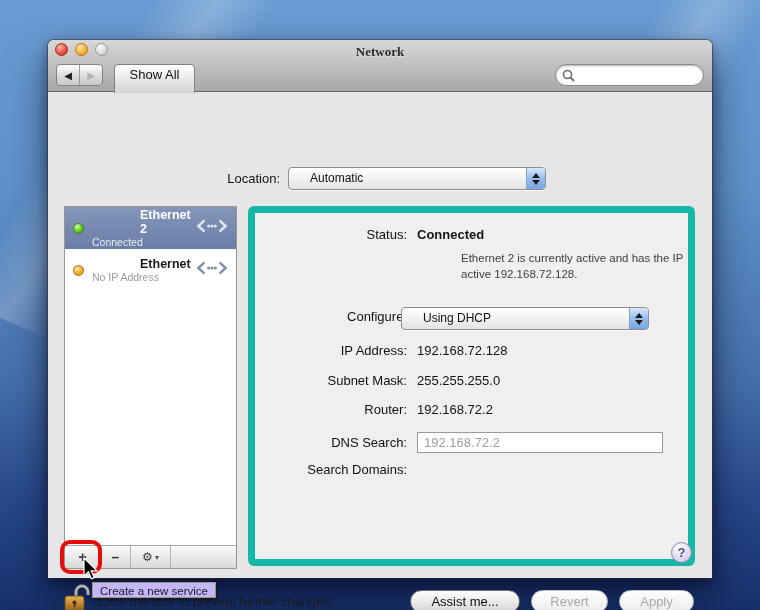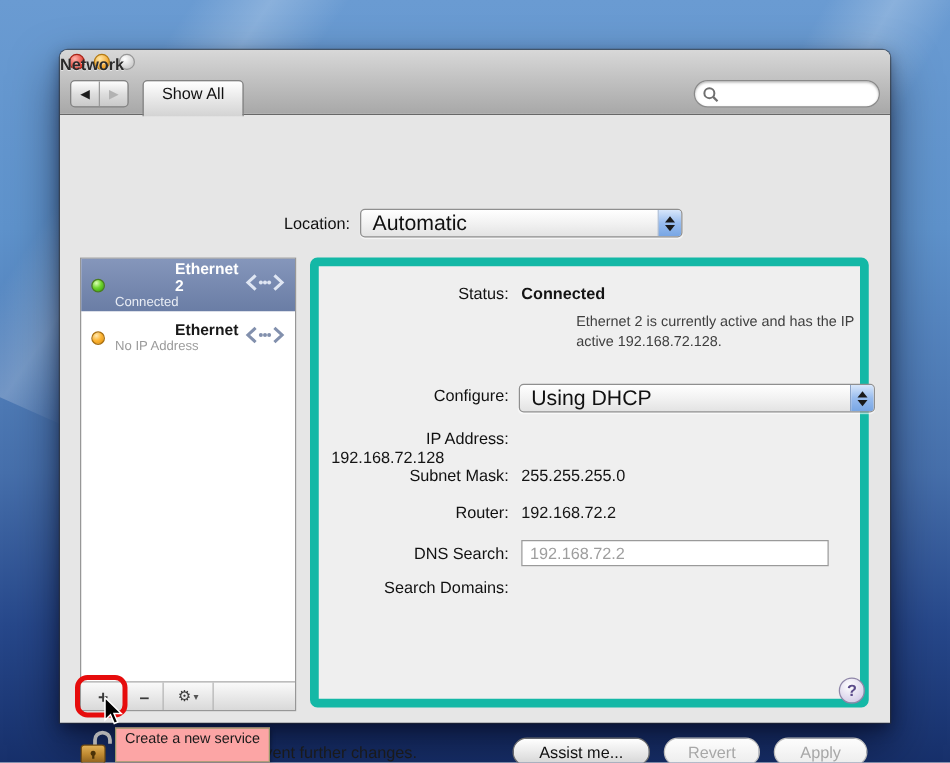--- a/index.html
+++ b/index.html
@@ -13,22 +13,22 @@
   .streak.s2 { left:560px; top:-200px; width:220px; height:560px; transform:rotate(20deg); }
 
   
   .window { position:absolute; left:48px; top:40px; width:664px; height:538px;
             background:#e6e6e6; border-radius:6px 6px 0 0;
             box-shadow:0 0 0 1px rgba(50,50,50,.55), 0 18px 38px rgba(0,0,20,.55), 0 4px 12px rgba(0,0,20,.4); }
 
   .titlebar { position:absolute; left:0; top:0; width:100%; height:52px;
               background:linear-gradient(#d8d8d8,#c2c2c2 45%,#a8a8a8);
               border-bottom:1px solid #686868; border-radius:6px 6px 0 0; }
-  .title { position:absolute; top:4px; width:100%; font-size:13px; font-weight:bold; color:#2b2b2b;
-           text-shadow:0 1px 0 rgba(255,255,255,.5); }
+  .title { position:absolute; top:4px; width:100%; text-align:center; font-size:13px; font-weight:bold; color:#2b2b2b;
+           text-shadow:0 1px 0 rgba(255,255,255,.5);font-family:Liberation Serif, serif; }
   .tl { position:absolute; top:3px; width:13px; height:13px; border-radius:50%; }
   .tl.red    { left:7px;  background:radial-gradient(circle at 35% 28%, #ffb3ac, #e23b2e 70%); border:1px solid #a82418; }
   .tl.yellow { left:27px; background:radial-gradient(circle at 35% 28%, #ffe7a8, #f3a428 70%); border:1px solid #b37a12; }
   .tl.gray   { left:47px; background:radial-gradient(circle at 35% 28%, #ffffff, #cdcdcd 75%); border:1px solid #979797; }
 
   .navgroup { position:absolute; left:8px; top:24px; width:47px; height:22px; display:flex;
               background:linear-gradient(#fefefe,#dedede 50%,#c9c9c9); border:1px solid #828282; border-radius:4px; overflow:hidden; }
   .navbtn { flex:1; display:flex; align-items:center; justify-content:center; font-size:10px; }
   .navbtn.back { border-right:1px solid #9a9a9a; color:#1c1c1c; }
   .navbtn.fwd { color:#b2b2b2; }
@@ -41,22 +41,22 @@
                  border:1px solid #8a8a8a; border-radius:11px; box-shadow:inset 0 1px 2px rgba(0,0,0,.3);
                  display:flex; align-items:center; padding-left:6px; }
   .searchfield input { border:none; outline:none; background:transparent; flex:1; font-size:12px; min-width:0; }
 
   .content { position:absolute; left:0; top:53px; width:100%; height:485px; background:#e6e6e6; }
 
   
   .loc-label { position:absolute; left:100px; top:74px; width:132px; height:23px; line-height:23px;
                text-align:right; font-size:13px; color:#111; }
   .popup { position:relative; background:linear-gradient(#ffffff,#f2f2f2 50%,#e3e3e3);
-           border:1px solid #8f8f8f; border-radius:4px; font-size:17px; color:#111;
-           line-height:21px; padding-left:9px; box-shadow:0 1px 1px rgba(255,255,255,.7); }
+           border:1px solid #8f8f8f; border-radius:4px; font-size:12px; color:#111;
+           line-height:21px; padding-left:21px; box-shadow:0 1px 1px rgba(255,255,255,.7); }
   .popup .cap { position:absolute; right:0; top:0; bottom:0; width:19px;
                 background:linear-gradient(#d8e7fb,#98bcee 50%,#78a6e4); border-left:1px solid #8aa3c7;
                 border-radius:0 3px 3px 0; display:flex; flex-direction:column; align-items:center; justify-content:center; gap:2px; }
   .arr-up { width:0;height:0;border-left:4px solid transparent;border-right:4px solid transparent;border-bottom:5px solid #1a1a1a; }
   .arr-dn { width:0;height:0;border-left:4px solid transparent;border-right:4px solid transparent;border-top:5px solid #1a1a1a; }
   .popup.loc { position:absolute; left:240px; top:74px; width:258px; height:23px; }
 
   
   .sidebar { position:absolute; left:16px; top:113px; width:173px; height:363px; background:#fff;
              border:1px solid #979797; }
@@ -86,22 +86,22 @@
 
   
   .panel { position:absolute; left:200px; top:113px; width:447px; height:360px;
            background:#efefef; border:7px solid #14b8a6; border-radius:6px; }
   .row { position:absolute; left:0; width:100%; display:flex; }
   .flabel { width:152px; text-align:right; font-size:13px; color:#111; flex:0 0 auto; }
   .fvalue { margin-left:10px; font-size:13px; color:#141414; }
   .row.status  { top:14px; }  .row.status .fvalue { font-weight:bold; }
   .desc { position:absolute; left:162px; top:37px; width:330px; font-size:11.5px; color:#3f3f3f; line-height:16px;margin-left:44px; }
   .row.configure { top:96px; }
-  .popup.cfg { position:absolute; left:160px; top:94px; width:285px; height:23px; }
-  .row.ip     { top:130px;flex-direction:column; }
+  .popup.cfg { position:absolute; left:146px; top:94px; width:248px; height:23px; }
+  .row.ip     { top:130px; }
   .row.subnet { top:160px; }
   .row.router { top:189px; }
   .row.dns    { top:219px; align-items:center; }
   .row.domains{ top:249px; align-items:center; }
   .tfield { margin-left:10px; width:246px; height:21px; border:1px solid #9a9a9a; background:#fff;
             font-size:13px; color:#9e9e9e; padding:0 6px; font-family:"Liberation Sans",sans-serif; }
   .advanced { position:absolute; left:302px; top:328px; width:107px; height:23px; border-radius:12px;
               background:linear-gradient(#ffffff,#eaeaea 50%,#d4d4d4); border:1px solid #868686;
               font-size:13px; color:#111; text-align:center; line-height:21px; }
   .helpbtn { position:absolute; left:416px; top:329px; width:21px; height:21px; border-radius:50%;
@@ -117,22 +117,22 @@
   .assist { left:362px; width:110px; background:linear-gradient(#ffffff,#eaeaea 50%,#d4d4d4);
             border:1.5px solid #6e6e6e; color:#111; }
   .btn-disabled { background:linear-gradient(#fdfdfd,#ececec); border:1px solid #bdbdbd; color:#a8a8a8; }
   .revert { left:483px; width:77px; }
   .apply  { left:571px; width:75px; }
 
   
   .highlight { position:absolute; left:12px; top:447px; width:42px; height:34px;
                border:4px solid #e60c0c; border-radius:10px; }
   .cursor { position:absolute; left:33px; top:464px; }
-  .tooltip { position:absolute; left:44px; top:489px; height:28px; padding:2px 7px 0 7px;
-             background:#fca5a5; border:1px solid #99996b; font-size:11.5px; color:#1a1a1a;
+  .tooltip { position:absolute; left:44px; top:489px; height:16px; padding:2px 7px 0 7px;
+             background:#c4b5fd; border:1px solid #99996b; font-size:11.5px; color:#1a1a1a;
              box-shadow:1px 2px 3px rgba(0,0,0,.35); white-space:nowrap; }
 </style>
 </head>
 <body>
 
 <div class="streak s1"></div>
 <div class="streak s2"></div>
 
 <div class="window">
 

